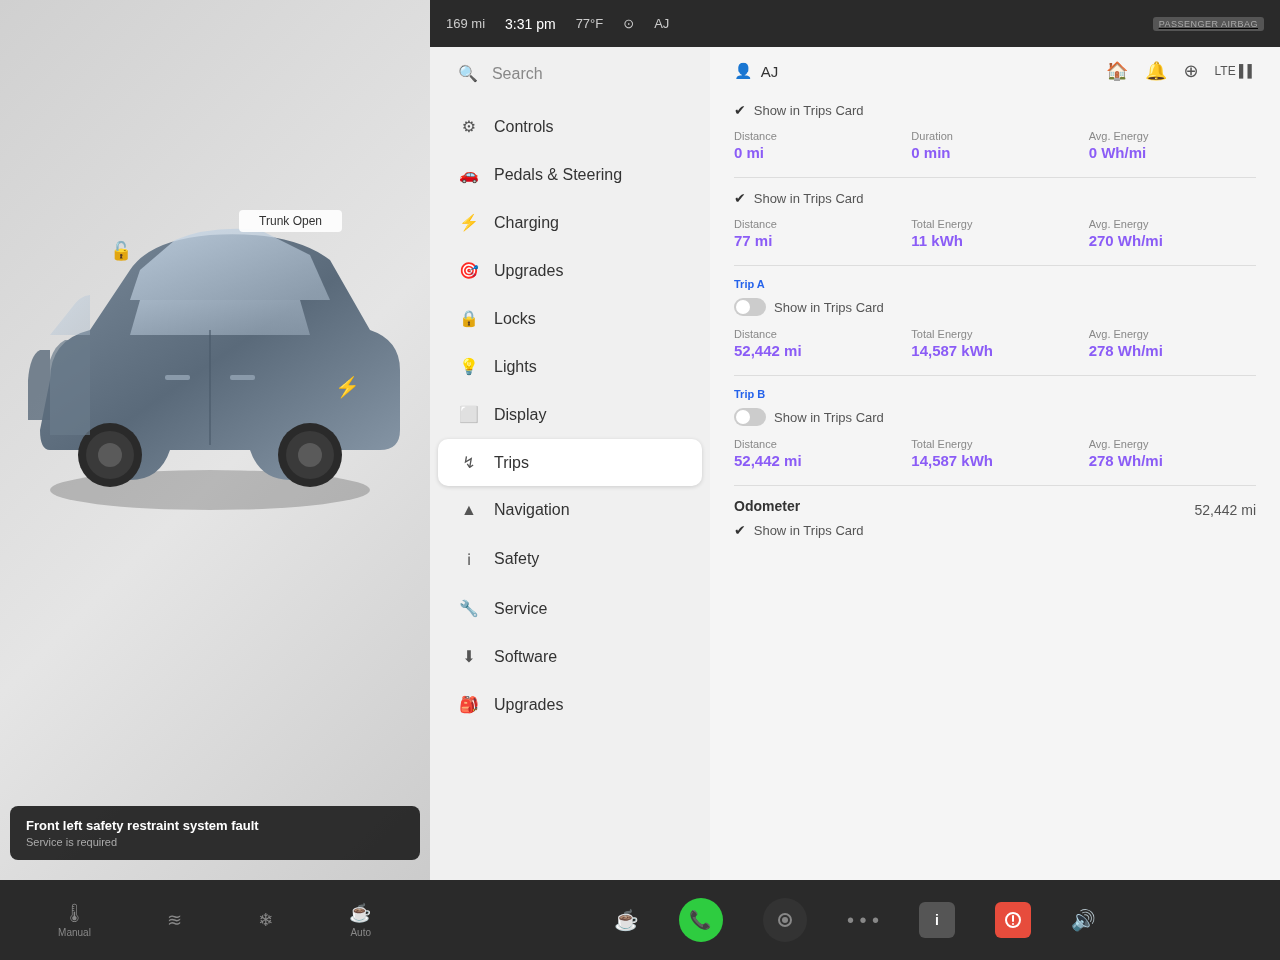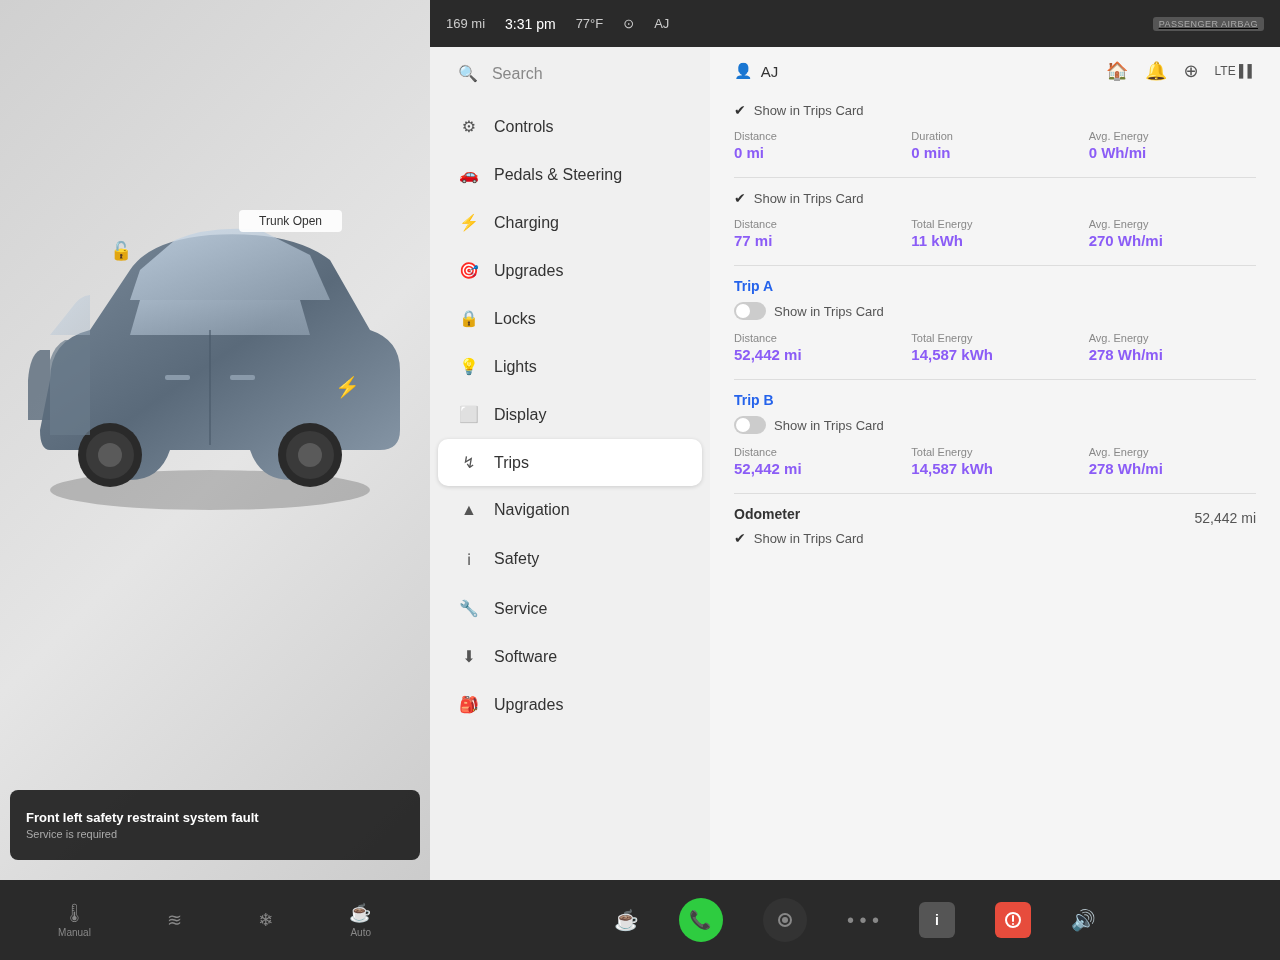--- a/index.html
+++ b/index.html
@@ -82,21 +82,21 @@
       text-align: center;
       margin-left: 6px;
     }
     .fault-banner {
       position: absolute;
       bottom: 100px;
       left: 10px;
       right: 10px;
       background: rgba(30,30,30,0.92);
       border-radius: 8px;
-      padding: 20px 16px;
+      padding: 12px 16px;
       color: white;
     }
     .fault-title {
       font-size: 13px;
       font-weight: 600;
       margin-bottom: 3px;
     }
     .fault-sub {
       font-size: 11px;
       color: #aaa;
@@ -312,21 +312,21 @@
       color: #8b5cf6;
     }
 
     .divider {
       height: 1px;
       background: #ddd;
       margin: 12px 0;
     }
 
     .trip-header {
-      font-size: 14px;
+      font-size: 11px;
       font-weight: 600;
       color: #2563eb;
       margin-bottom: 8px;
     }
     .toggle-off {
       display: inline-block;
       width: 32px;
       height: 18px;
       background: #ccc;
       border-radius: 9px;

